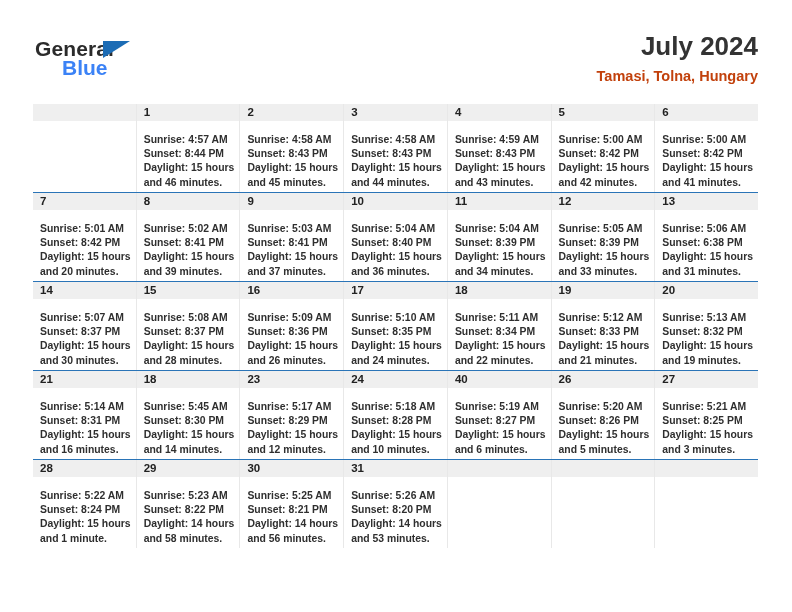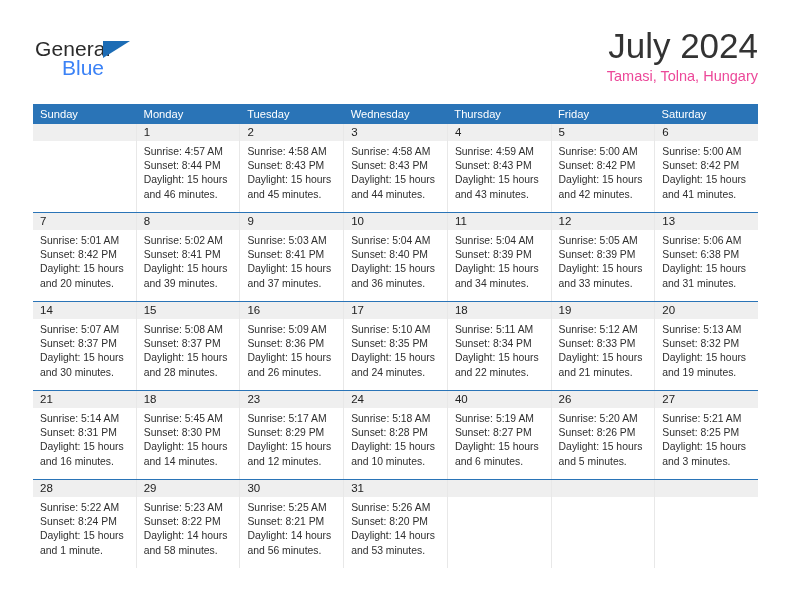--- a/index.html
+++ b/index.html
@@ -8,20 +8,21 @@
     width: 792px; height: 612px;
     background: #ffffff;
     font-family: "Liberation Sans", sans-serif;
     -webkit-font-smoothing: antialiased;
   }
   #page {
     position: relative;
     width: 792px; height: 612px;
     background: #ffffff;
     overflow: hidden;
+    font-weight: bold;
   }
 
   
   .header {
     position: absolute;
     left: 33px; top: 30px;
     width: 725px; height: 68px;
   }
   .logo {
     position: absolute;
@@ -49,29 +50,29 @@
     font-size: 21px;
     color: #3b82f6;
     line-height: 1;
   }
   .title-block {
     position: absolute;
     right: 0; top: 0;
     text-align: right;
   }
   .cal-title {
-    font-size: 35px;
+    font-size: 26px;
     color: #333333;
     line-height: 32px;
     white-space: nowrap;
   }
   .cal-subtitle {
     margin-top: 6px;
     font-size: 14.5px;
-    color: #ec4899;
+    color: #c2410c;
     line-height: 17px;
     white-space: nowrap;
   }
 
   
   .calendar {
     position: absolute;
     left: 33px; top: 104px;
     width: 725px;
   }
@@ -112,21 +113,21 @@
     background: #efefef;
     height: 17px;
     font-size: 11.5px;
     color: #222222;
     line-height: 17px;
     padding-left: 7px;
   }
   .cell.empty .daynum { color: transparent; }
 
   .lines {
-    padding: 4px 5px 0 7px;
+    padding: 12px 5px 0 7px;
     min-height: 69px;
   }
   .line {
     font-size: 10.4px;
     color: #2f2f2f;
     line-height: 14.2px;
     white-space: nowrap;
   }
   .cell.empty .lines .line { visibility: hidden; }
 </style>
@@ -144,29 +145,20 @@
     </div>
 
     <div class="title-block">
       <div class="cal-title">July 2024</div>
       <div class="cal-subtitle">Tamasi, Tolna, Hungary</div>
     </div>
 
   </div>
 
   <div class="calendar">
-    <div class="dow-row" id="dow-row">
-        <div class="dow">Sunday</div>
-        <div class="dow">Monday</div>
-        <div class="dow">Tuesday</div>
-        <div class="dow">Wednesday</div>
-        <div class="dow">Thursday</div>
-        <div class="dow">Friday</div>
-        <div class="dow">Saturday</div>
-      </div>
     <div id="weeks-container">
         <div class="week first">
           <div class="cell empty">
             <div class="daynum"></div>
             <div class="lines">
               <div class="line"></div>
               <div class="line"></div>
               <div class="line"></div>
               <div class="line"></div>
             </div>

